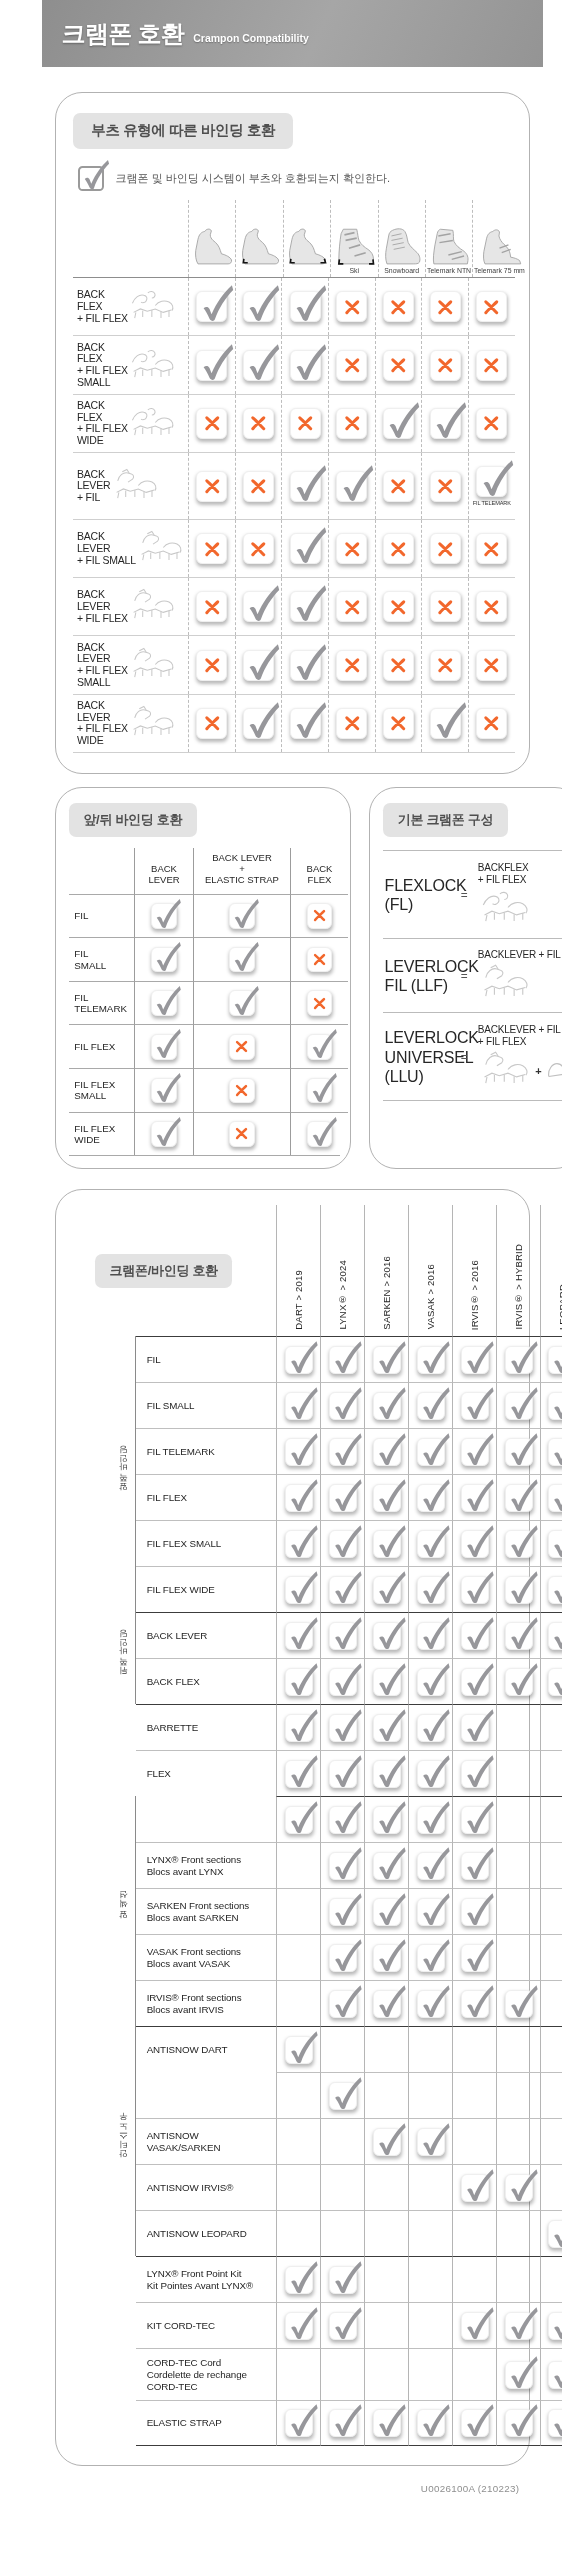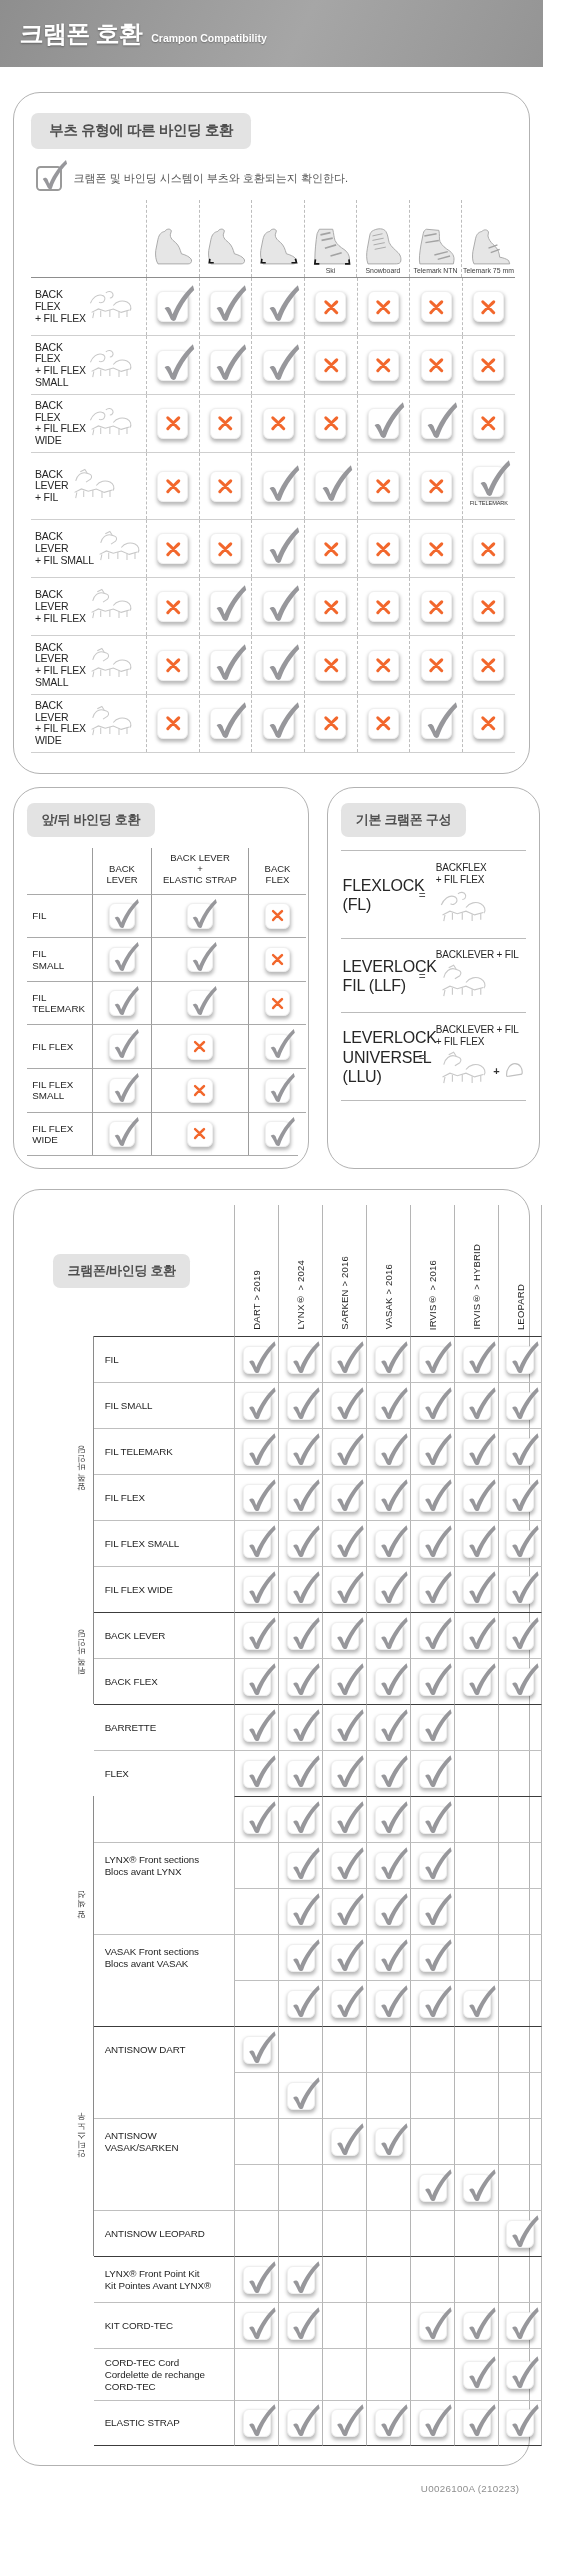--- a/index.html
+++ b/index.html
@@ -1,17 +1,17 @@
 <!DOCTYPE html>
 <html style="font-size:10.5px"><head>
 <meta charset="utf-8">
 <style>
   html,body { margin:0; padding:0; background:#ffffff; }
   body { width:563px; font-family:"Liberation Sans", sans-serif; color:#2e2e2e; }
-  .page { width:543px; min-height:2576px; box-sizing:border-box; padding-bottom:26px; }
+  .page { width:543px; min-height:2576px; box-sizing:border-box; padding-bottom:26px;padding-left:42px; }
 
   
   .titlebar { height:67px; background:linear-gradient(115deg,#8e8e8e 0%,#a6a6a6 55%,#949494 100%);
               display:flex; align-items:center; padding-left:19.6px; box-sizing:border-box; }
   .title-ko { font-size:24px; font-weight:bold; color:#ffffff; text-shadow:0 1.3px 2px rgba(0,0,0,.35); letter-spacing:-0.7px; }
   .title-en { font-size:10.5px; font-weight:bold; color:#ffffff; margin-left:9.2px; margin-top:9.2px; text-shadow:0 0.7px 1.3px rgba(0,0,0,.3); }
 
   
   .panel { border:1.6px solid #b2b2b2; border-radius:27px; background:#fff; margin:0 13px; box-sizing:border-box; }
   #sec1 { margin-top:25px; padding:19.6px 14.4px 19.6px 17px; }
@@ -1489,20 +1489,22 @@
         </div>
         <div class="mcell thin" style="grid-area: 13 / 7;">
           <span class="mk s40">
             <svg class="ck" viewBox="0 0 52 58" overflow="visible">
               <path d="M7 37 C10 34 14 34 16 38 L19 46 C27 28 37 14 50 2 L52 9 C40 21 30 37 24 54 C23 57 18 57 16 53 C13 46 10 41 7 37 Z" fill="#97979b"></path>
             </svg>
           </span>
         </div>
         <div class="mcell thin" style="grid-area: 13 / 8;"></div>
         <div class="mcell thin last" style="grid-area: 13 / 9;"></div>
+        <div class="lab thin" style="grid-area: 14 / 2;">SARKEN Front sections
+Blocs avant SARKEN</div>
         <div class="mcell thin" style="grid-area: 14 / 3;"></div>
         <div class="mcell thin" style="grid-area: 14 / 4;">
           <span class="mk s40">
             <svg class="ck" viewBox="0 0 52 58" overflow="visible">
               <path d="M7 37 C10 34 14 34 16 38 L19 46 C27 28 37 14 50 2 L52 9 C40 21 30 37 24 54 C23 57 18 57 16 53 C13 46 10 41 7 37 Z" fill="#97979b"></path>
             </svg>
           </span>
         </div>
         <div class="mcell thin" style="grid-area: 14 / 5;">
           <span class="mk s40">
@@ -1553,20 +1555,22 @@
         </div>
         <div class="mcell thin" style="grid-area: 15 / 7;">
           <span class="mk s40">
             <svg class="ck" viewBox="0 0 52 58" overflow="visible">
               <path d="M7 37 C10 34 14 34 16 38 L19 46 C27 28 37 14 50 2 L52 9 C40 21 30 37 24 54 C23 57 18 57 16 53 C13 46 10 41 7 37 Z" fill="#97979b"></path>
             </svg>
           </span>
         </div>
         <div class="mcell thin" style="grid-area: 15 / 8;"></div>
         <div class="mcell thin last" style="grid-area: 15 / 9;"></div>
+        <div class="lab thin" style="grid-area: 16 / 2;">IRVIS® Front sections
+Blocs avant IRVIS</div>
         <div class="mcell thin" style="grid-area: 16 / 3;"></div>
         <div class="mcell thin" style="grid-area: 16 / 4;">
           <span class="mk s40">
             <svg class="ck" viewBox="0 0 52 58" overflow="visible">
               <path d="M7 37 C10 34 14 34 16 38 L19 46 C27 28 37 14 50 2 L52 9 C40 21 30 37 24 54 C23 57 18 57 16 53 C13 46 10 41 7 37 Z" fill="#97979b"></path>
             </svg>
           </span>
         </div>
         <div class="mcell thin" style="grid-area: 16 / 5;">
           <span class="mk s40">
@@ -1638,20 +1642,21 @@
         <div class="mcell thin" style="grid-area: 19 / 6;">
           <span class="mk s40">
             <svg class="ck" viewBox="0 0 52 58" overflow="visible">
               <path d="M7 37 C10 34 14 34 16 38 L19 46 C27 28 37 14 50 2 L52 9 C40 21 30 37 24 54 C23 57 18 57 16 53 C13 46 10 41 7 37 Z" fill="#97979b"></path>
             </svg>
           </span>
         </div>
         <div class="mcell thin" style="grid-area: 19 / 7;"></div>
         <div class="mcell thin" style="grid-area: 19 / 8;"></div>
         <div class="mcell thin last" style="grid-area: 19 / 9;"></div>
+        <div class="lab thin" style="grid-area: 20 / 2;">ANTISNOW IRVIS®</div>
         <div class="mcell thin" style="grid-area: 20 / 3;"></div>
         <div class="mcell thin" style="grid-area: 20 / 4;"></div>
         <div class="mcell thin" style="grid-area: 20 / 5;"></div>
         <div class="mcell thin" style="grid-area: 20 / 6;"></div>
         <div class="mcell thin" style="grid-area: 20 / 7;">
           <span class="mk s40">
             <svg class="ck" viewBox="0 0 52 58" overflow="visible">
               <path d="M7 37 C10 34 14 34 16 38 L19 46 C27 28 37 14 50 2 L52 9 C40 21 30 37 24 54 C23 57 18 57 16 53 C13 46 10 41 7 37 Z" fill="#97979b"></path>
             </svg>
           </span>

